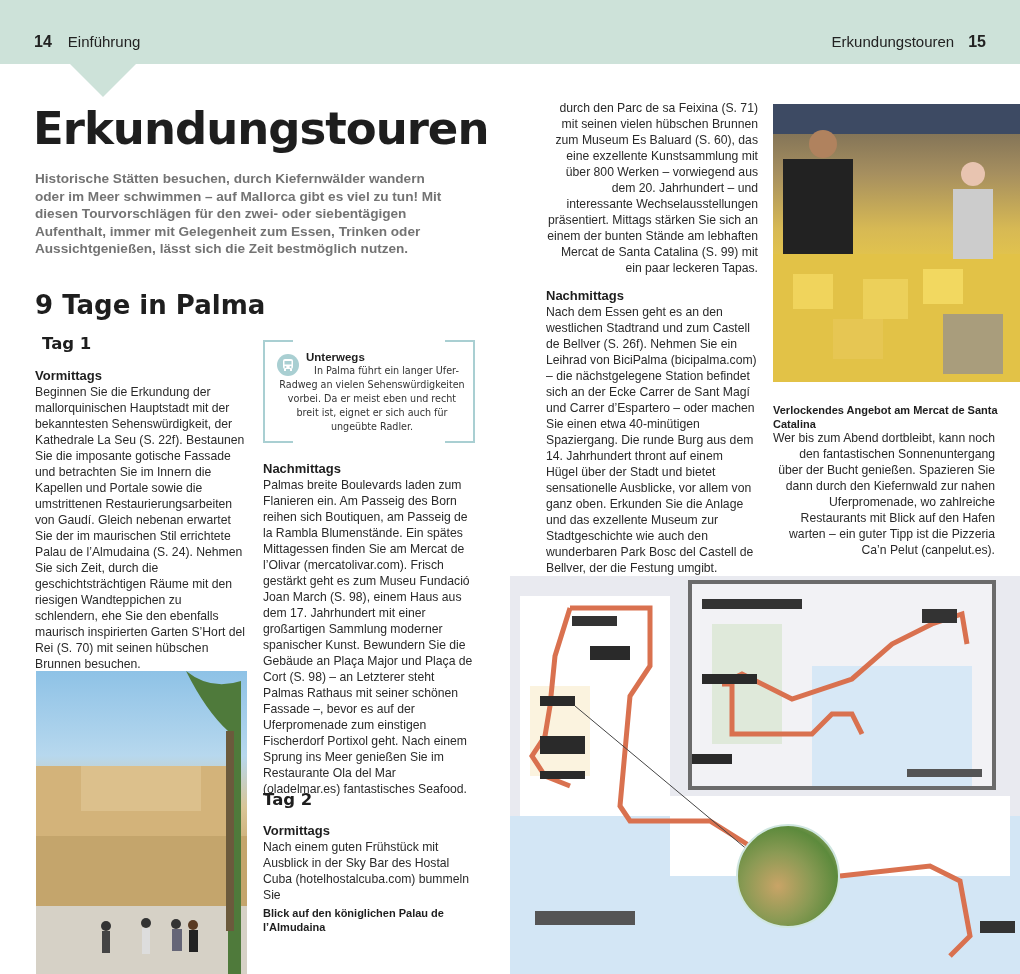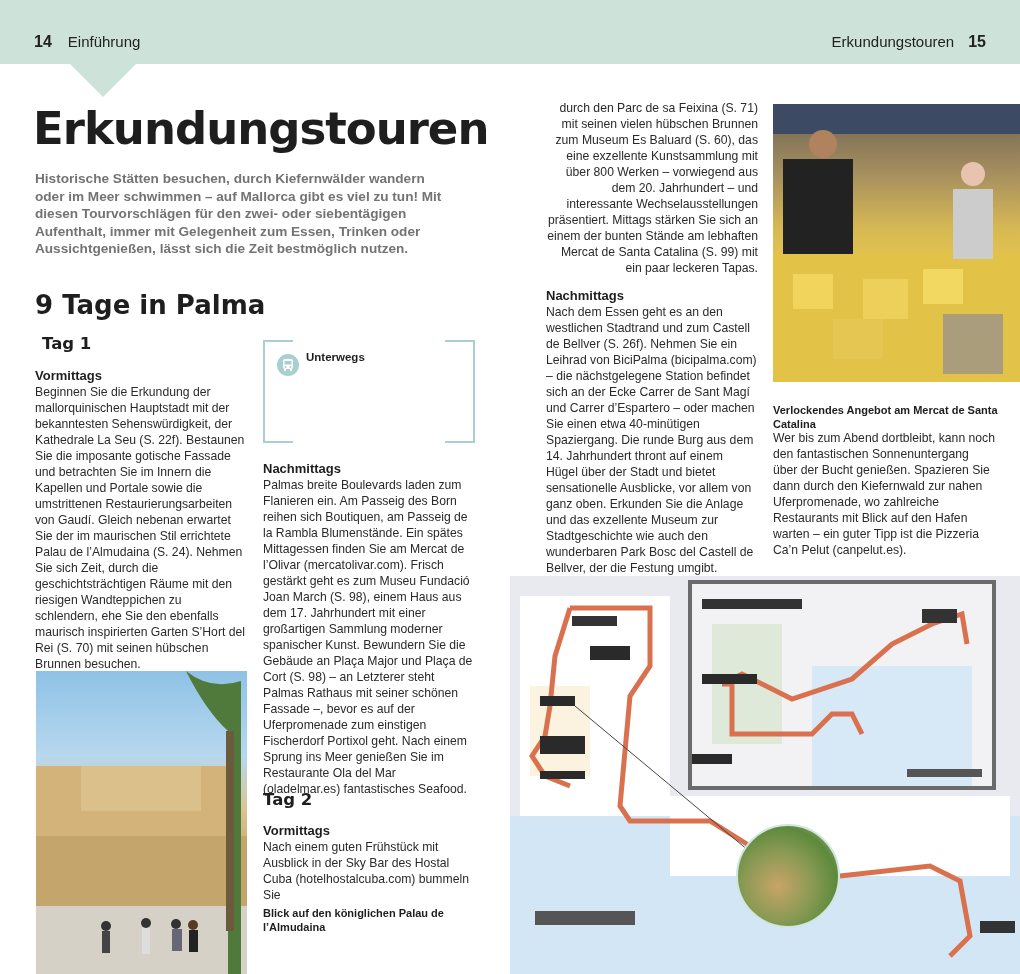--- a/index.html
+++ b/index.html
@@ -135,20 +135,21 @@
     <svg width="14" height="14" viewBox="0 0 14 14">
         <rect x="2" y="1" width="10" height="10" rx="2" fill="#fff"></rect>
         <rect x="3.5" y="3" width="7" height="3.5" fill="#a9cfd2"></rect>
         <circle cx="4.5" cy="9" r="1" fill="#a9cfd2"></circle>
         <circle cx="9.5" cy="9" r="1" fill="#a9cfd2"></circle>
         <rect x="3" y="11" width="2" height="2" fill="#fff"></rect>
         <rect x="9" y="11" width="2" height="2" fill="#fff"></rect>
       </svg>
   </div>
   <div class="tip-title">Unterwegs</div>
+  <p class="tip-text">In Palma führt ein langer Ufer-Radweg an vielen Sehenswürdigkeiten vorbei. Da er meist eben und recht breit ist, eignet er sich auch für ungeübte Radler.</p>
 </div>
 
 <div class="col" style="left:263px; top:461px; width:212px;">
   <div class="sub-title">Nachmittags</div>
   <p class="body-text">Palmas breite Boulevards laden zum Flanieren ein. Am Passeig des Born reihen sich Boutiquen, am Passeig de la Rambla Blumenstände. Ein spätes Mittagessen finden Sie am Mercat de l’Olivar (mercatolivar.com). Frisch gestärkt geht es zum Museu Fundació Joan March (S. 98), einem Haus aus dem 17. Jahrhundert mit einer großartigen Sammlung moderner spanischer Kunst. Bewundern Sie die Gebäude an Plaça Major und Plaça de Cort (S. 98) – an Letzterer steht Palmas Rathaus mit seiner schönen Fassade –, bevor es auf der Uferpromenade zum einstigen Fischerdorf Portixol geht. Nach einem Sprung ins Meer genießen Sie im Restaurante Ola del Mar (oladelmar.es) fantastisches Seafood.</p>
 </div>
 
 <h3 class="day-title" style="left:263px; top:790px;">Tag 2</h3>
 <div class="col" style="left:263px; top:823px; width:212px;">
   <div class="sub-title">Vormittags</div>
@@ -173,21 +174,21 @@
     <rect x="20" y="170" width="40" height="35" fill="#f0d45c"></rect>
     <rect x="90" y="175" width="45" height="40" fill="#ecd05a"></rect>
     <rect x="150" y="165" width="40" height="35" fill="#f2d860"></rect>
     <rect x="60" y="215" width="50" height="40" fill="#e6c653"></rect>
     <rect x="170" y="210" width="60" height="60" fill="#a99d7c"></rect>
     <circle cx="200" cy="70" r="12" fill="#e8c4b0"></circle>
     <rect x="180" y="85" width="40" height="70" fill="#ccc"></rect>
   </svg>
 </div>
 <div class="caption" style="left:773px; top:403px; width:240px;">Verlockendes Angebot am Mercat de Santa Catalina</div>
-<div class="col" style="left:773px; top:430px; width:222px;">
+<div class="col" style="left:773px; top:430px; width:222px;text-align:right;">
   <p class="body-text">Wer bis zum Abend dortbleibt, kann noch den fantastischen Sonnenuntergang über der Bucht genießen. Spazieren Sie dann durch den Kiefernwald zur nahen Uferpromenade, wo zahlreiche Restaurants mit Blick auf den Hafen warten – ein guter Tipp ist die Pizzeria Ca’n Pelut (canpelut.es).</p>
 </div>
 
 <div class="map">
   <div class="map-sea"></div>
   <svg style="position:absolute;left:0;top:0;" width="510" height="398" viewBox="0 0 510 398">
     <g fill="#ffffff">
       <rect x="10" y="20" width="150" height="220"></rect>
       <rect x="160" y="220" width="340" height="80"></rect>
       <rect x="20" y="110" width="60" height="90" fill="#fbf3df"></rect>

